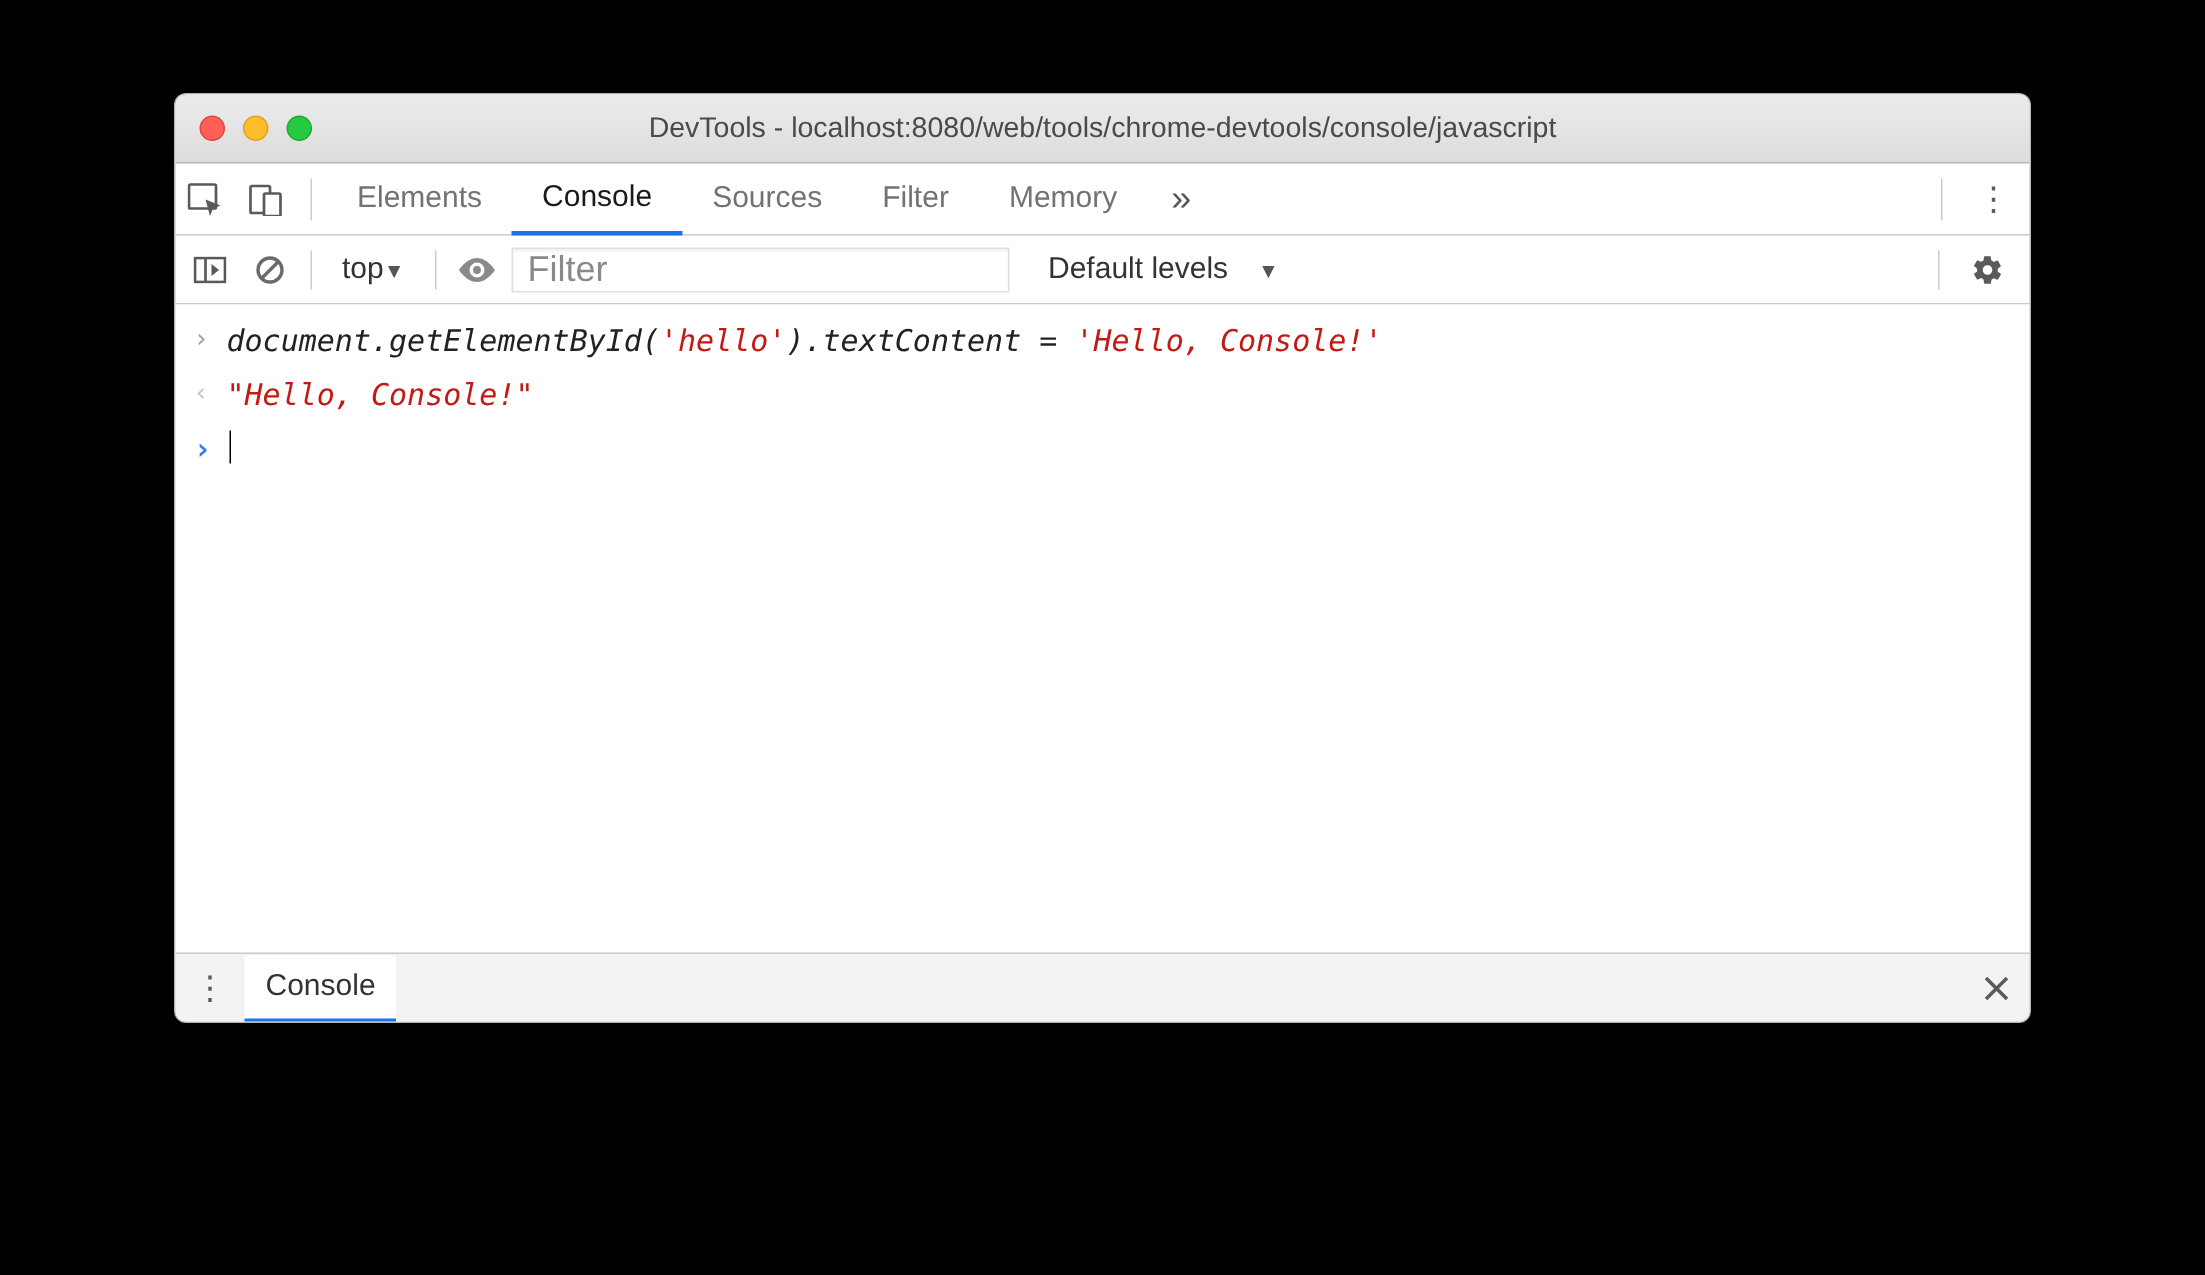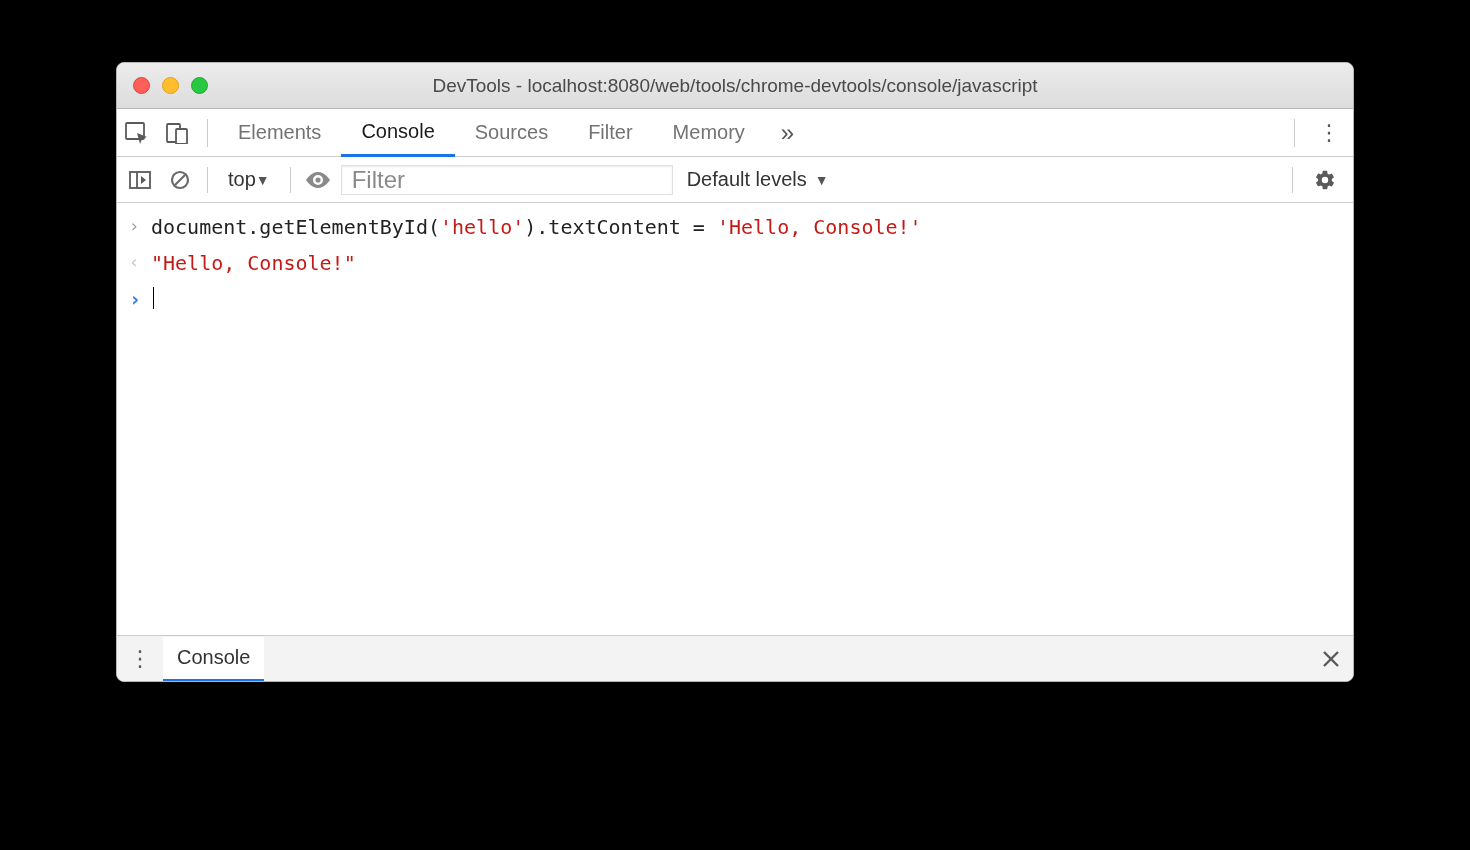--- a/index.html
+++ b/index.html
@@ -136,22 +136,22 @@
     border:1px solid #e0e0e0;
     box-shadow: inset 0 1px 2px rgba(0,0,0,0.08);
     padding: 0 10px;
     font-size:24px;
     color:#0c4a6e;
   }
   .filter-input::placeholder { color:#8a8a8a; }
   .levels {
     display:flex;
     align-items:center;
-    gap:8px;
-    margin-left:8px;
+    gap:20px;
+    margin-left:20px;
     color:#333;
   }
   .levels .chev { color:#555; font-size:14px; }
   .gear {
     width:44px;
     display:flex;
     align-items:center;
     justify-content:center;
     color:#5a5a5a;
   }
@@ -173,21 +173,21 @@
     width:22px;
     flex:0 0 22px;
     color:#9e9e9e;
     font-size:17px;
     user-select:none;
     padding-top:2px;
   }
   .marker.input  { color:#9e9e9e; }
   .marker.output { color:#c7c7c7; }
   .marker.prompt { color:#367cf1; font-weight:bold; font-size:20px; padding-top:0;}
-  .code { white-space: pre; }
+  .code { white-space: pre; font-style: italic; }
   .tok-default { color:#222; }
   .tok-str { color:#c41a16; }
   .cursor {
     display:inline-block;
     width:1px;
     height:22px;
     background:#000;
     vertical-align:-3px;
     margin-left:2px;
   }

